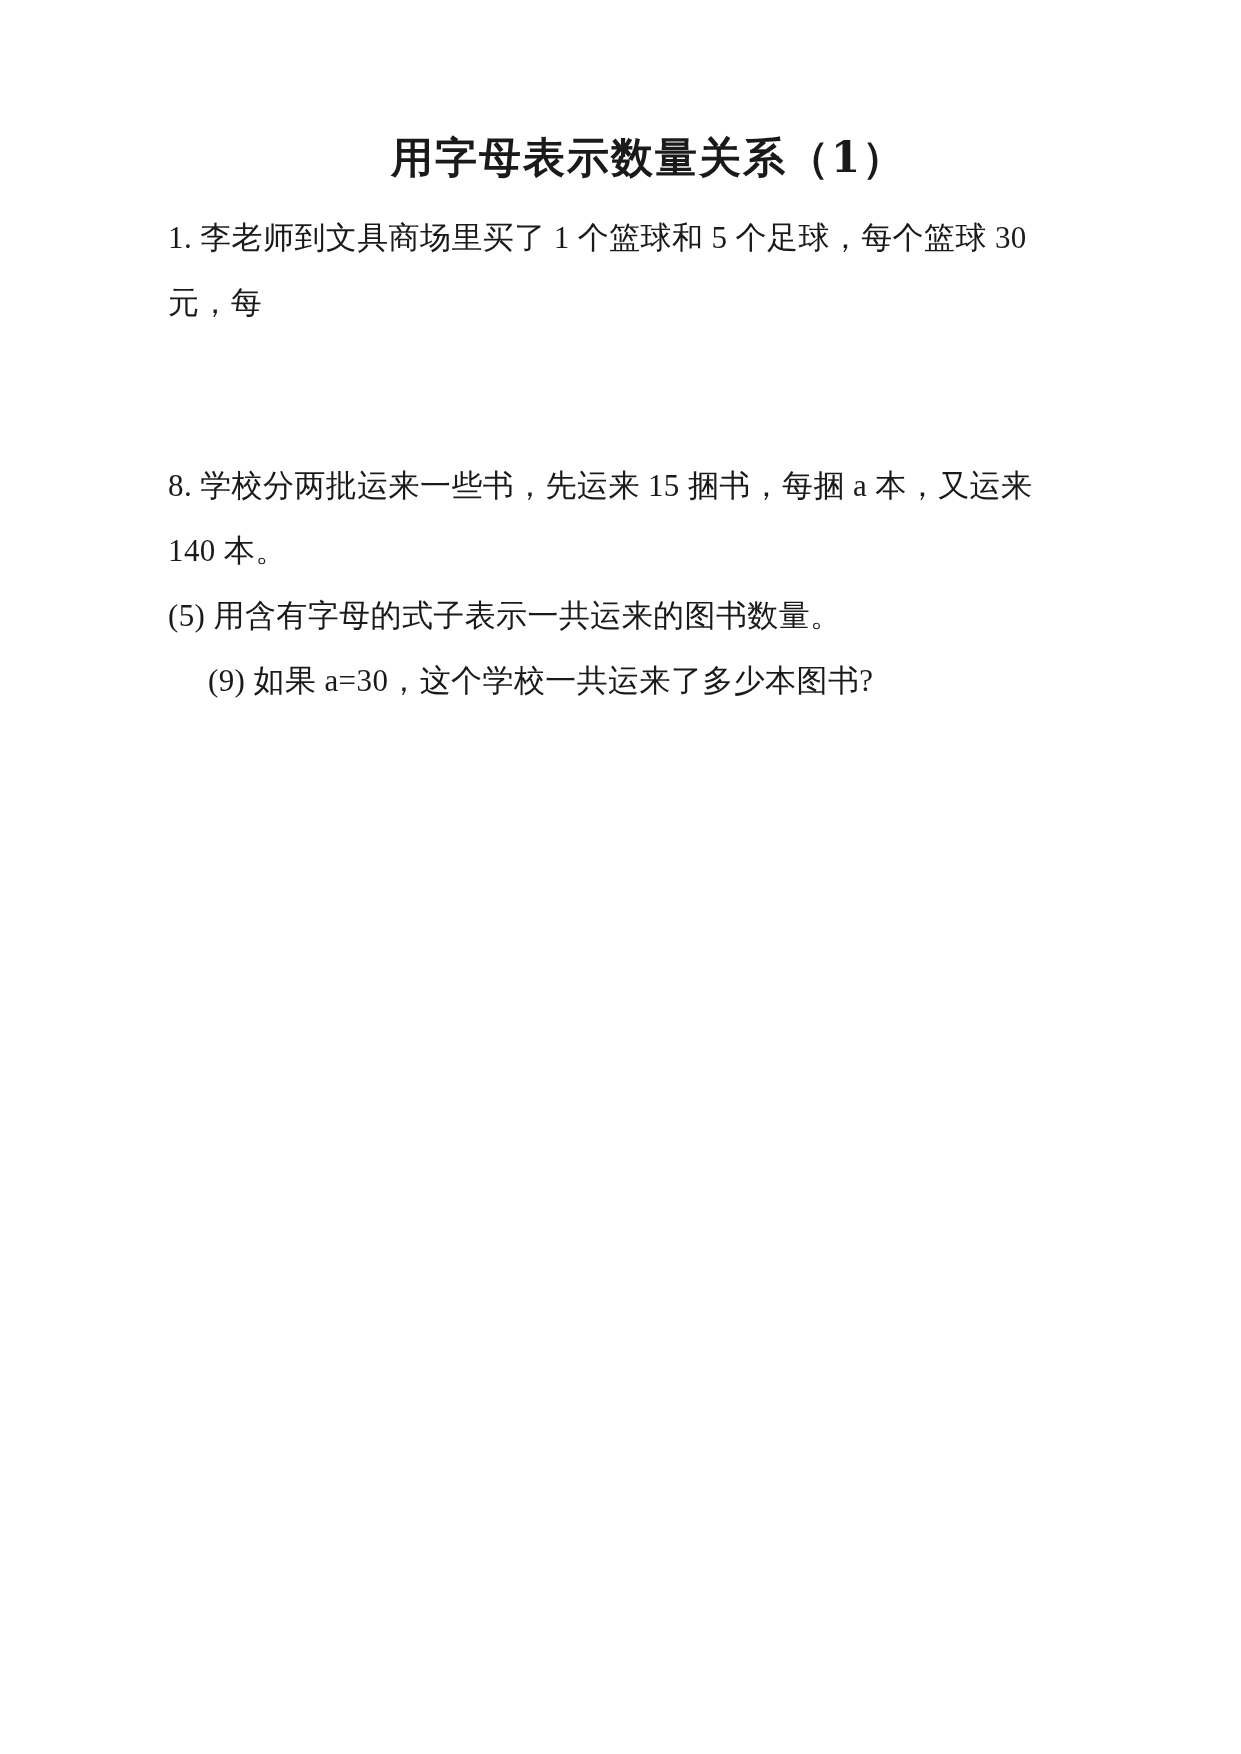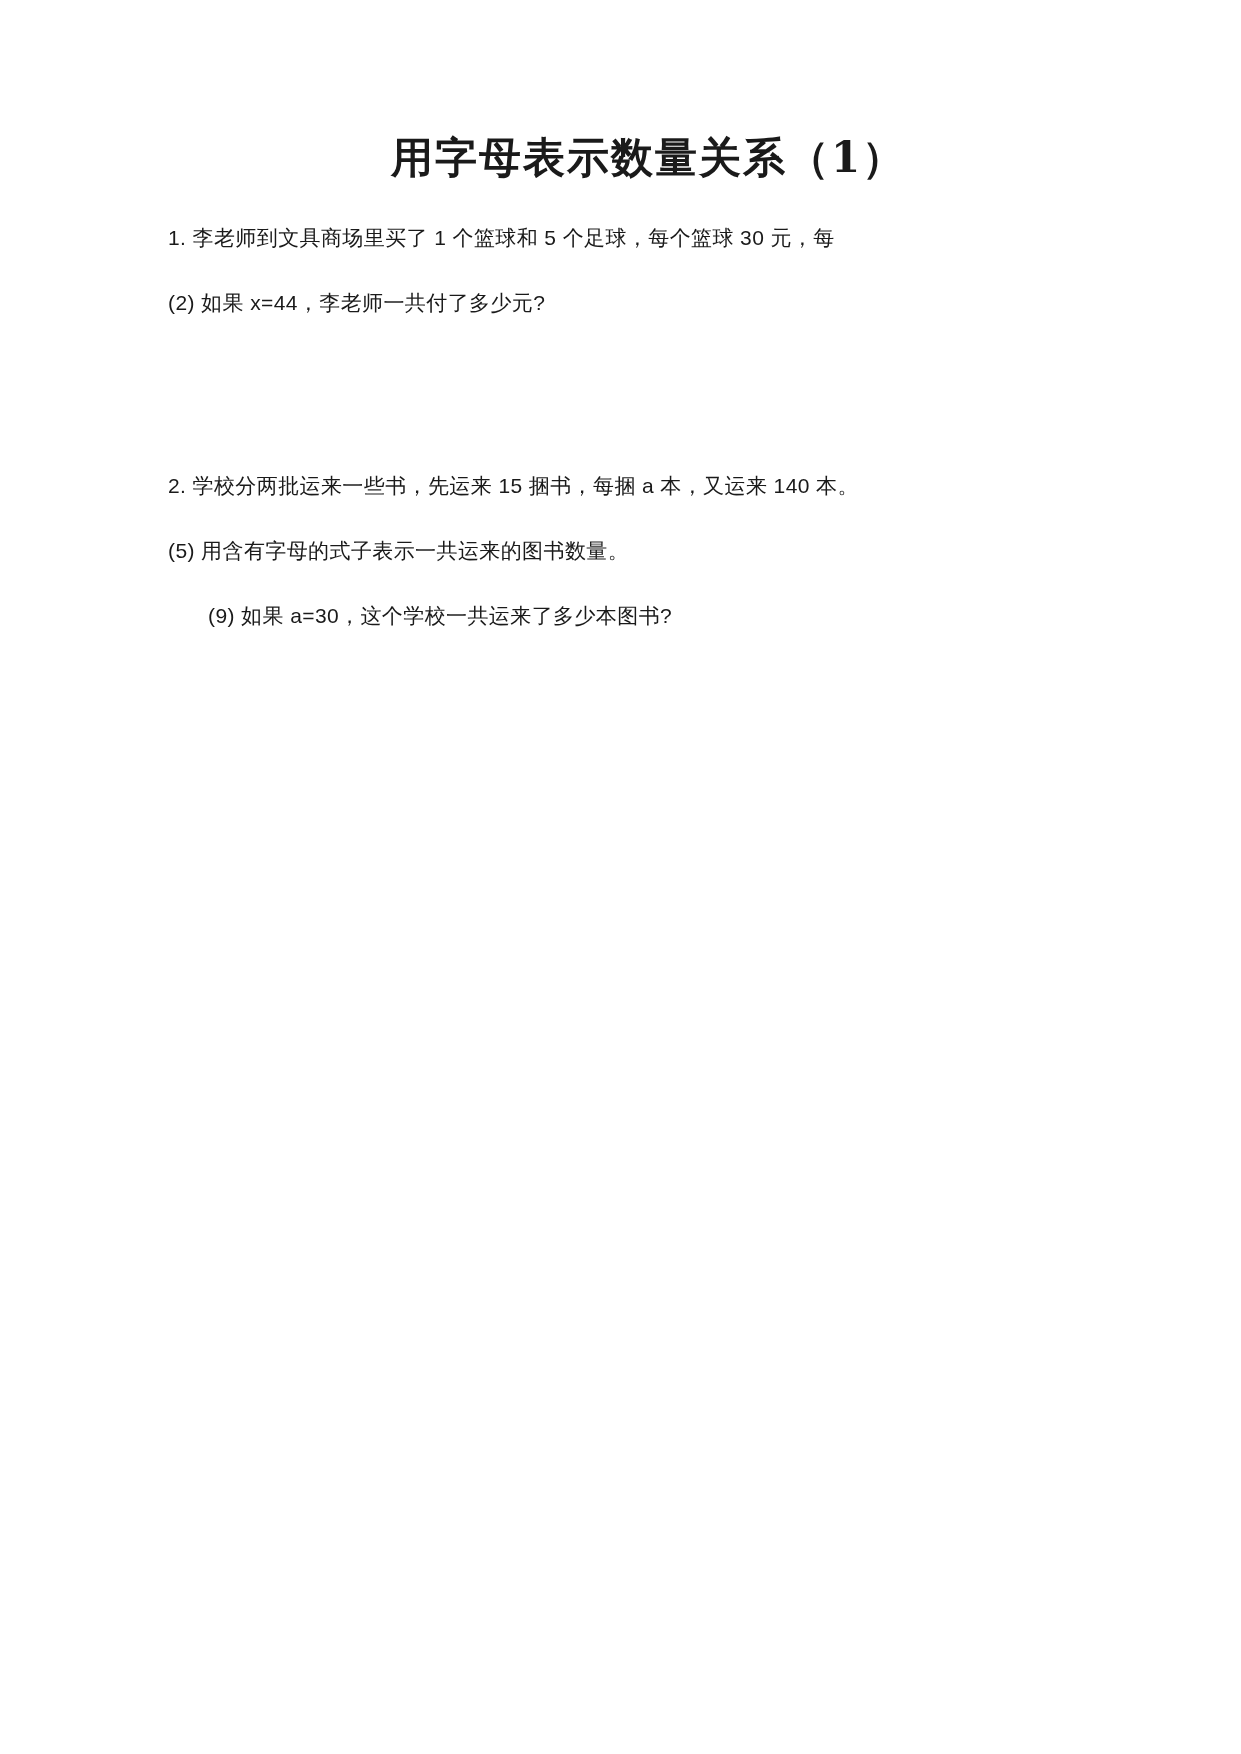--- a/index.html
+++ b/index.html
@@ -32,24 +32,24 @@
     font-family: "DejaVu Serif", serif;
     margin-left: 28px;
   }
   .body-block {
     position: absolute;
     left: 168px;
     width: 905px;
     top: 205px;
   }
   .line {
-    font-size: 21px;
+    font-size: 31px;
     line-height: 65px;
     white-space: pre-wrap;
-    font-family: Liberation Sans, sans-serif;
+    font-family: Liberation Serif, serif;
     letter-spacing: 0.4px;
   }
   .indent-1 {
     text-indent: 0;
   }
   .indent-2 {
     padding-left: 40px;
   }
   .gap-block {
     height: 118px;
@@ -59,25 +59,24 @@
 <body>
 
 <div class="page">
 
   <div class="doc-title">用字母表示数量关系（1）</div>
 
   <div class="body-block">
 
     <div>
       <div class="line indent-1">1. 李老师到文具商场里买了 1 个篮球和 5 个足球，每个篮球 30 元，每</div>
-      <div class="line indent-1">(2) 如果 x=44，李老师一共付了多少元?</div>
     </div>
 
     <div class="gap-block"></div>
 
     <div>
-      <div class="line indent-1">2. 学校分两批运来一些书，先运来 15 捆书，每捆 a 本，又运来 140 本。</div>
+      <div class="line indent-1">8. 学校分两批运来一些书，先运来 15 捆书，每捆 a 本，又运来 140 本。</div>
       <div class="line indent-1">(5) 用含有字母的式子表示一共运来的图书数量。</div>
       <div class="line indent-2">(9) 如果 a=30，这个学校一共运来了多少本图书?</div>
     </div>
 
   </div>
 </div>
 
 </body></html>

